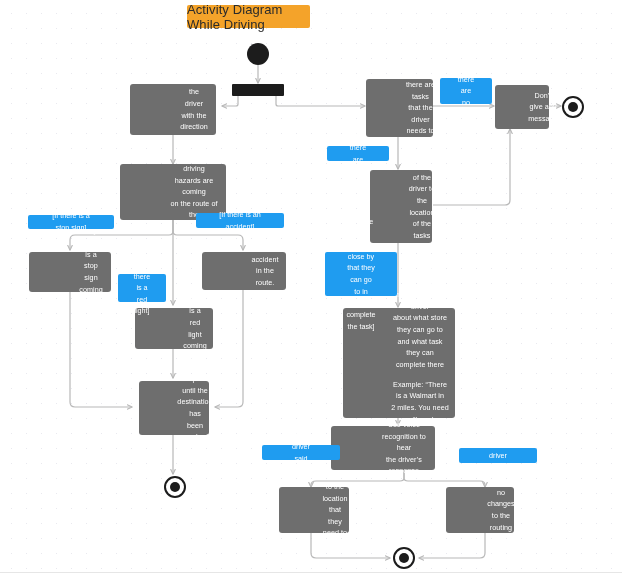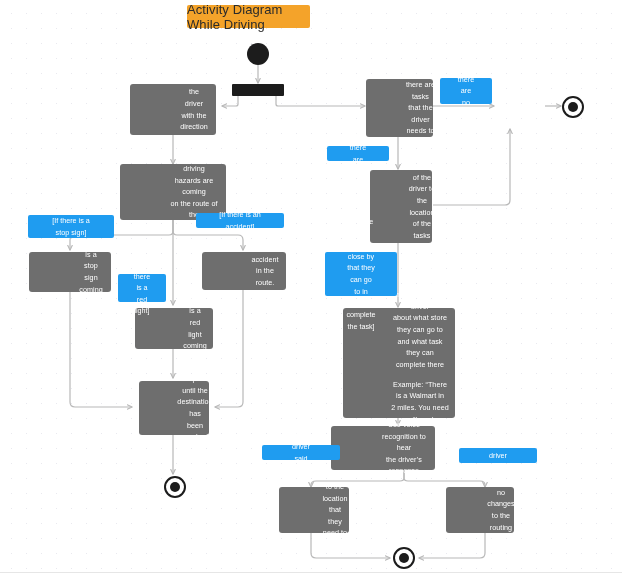--- a/index.html
+++ b/index.html
@@ -184,20 +184,22 @@
 
   <div class="node action" style="left:139px;top:381px;width:70px;height:54px;">Repeat until the
 destination has
 been reached</div>
 
   <div class="node action" style="left:366px;top:79px;width:67px;height:58px;">Check if there are
 tasks that the
 driver needs to
 complete</div>
 
+  <div class="node action" style="left:495px;top:85px;width:50px;height:44px;">Don’t give any
+message</div>
 
   <div class="node action" style="left:370px;top:170px;width:62px;height:73px;">Compare the
 location of the
 driver to the
 location of the
 tasks they need to
 complete</div>
 
   <div class="node action" style="left:343px;top:308px;width:112px;height:110px;">
     <span class="para">Read the message to the driver
@@ -213,21 +215,21 @@
 the driver’s response</div>
 
   <div class="node action" style="left:446px;top:487px;width:68px;height:46px;">Make no changes
 to the routing
 direction</div>
 
   <div class="node action" style="left:279px;top:487px;width:70px;height:46px;">Reroute to the
 location that they
 need to go to</div>
 
-  <div class="guard" style="left:28px;top:215px;width:86px;height:23px;">[If there is a stop sign]</div>
+  <div class="guard" style="left:28px;top:215px;width:86px;height:14px;">[If there is a stop sign]</div>
 
   <div class="guard" style="left:196px;top:213px;width:88px;height:15px;">[If there is an accident]</div>
 
   <div class="guard" style="left:118px;top:274px;width:48px;height:28px;">[If there is a
 red light]</div>
 
   <div class="guard" style="left:440px;top:78px;width:52px;height:26px;">[If there are no
 tasks]</div>
 
   <div class="guard" style="left:327px;top:146px;width:62px;height:15px;">[If there are tasks]</div>

